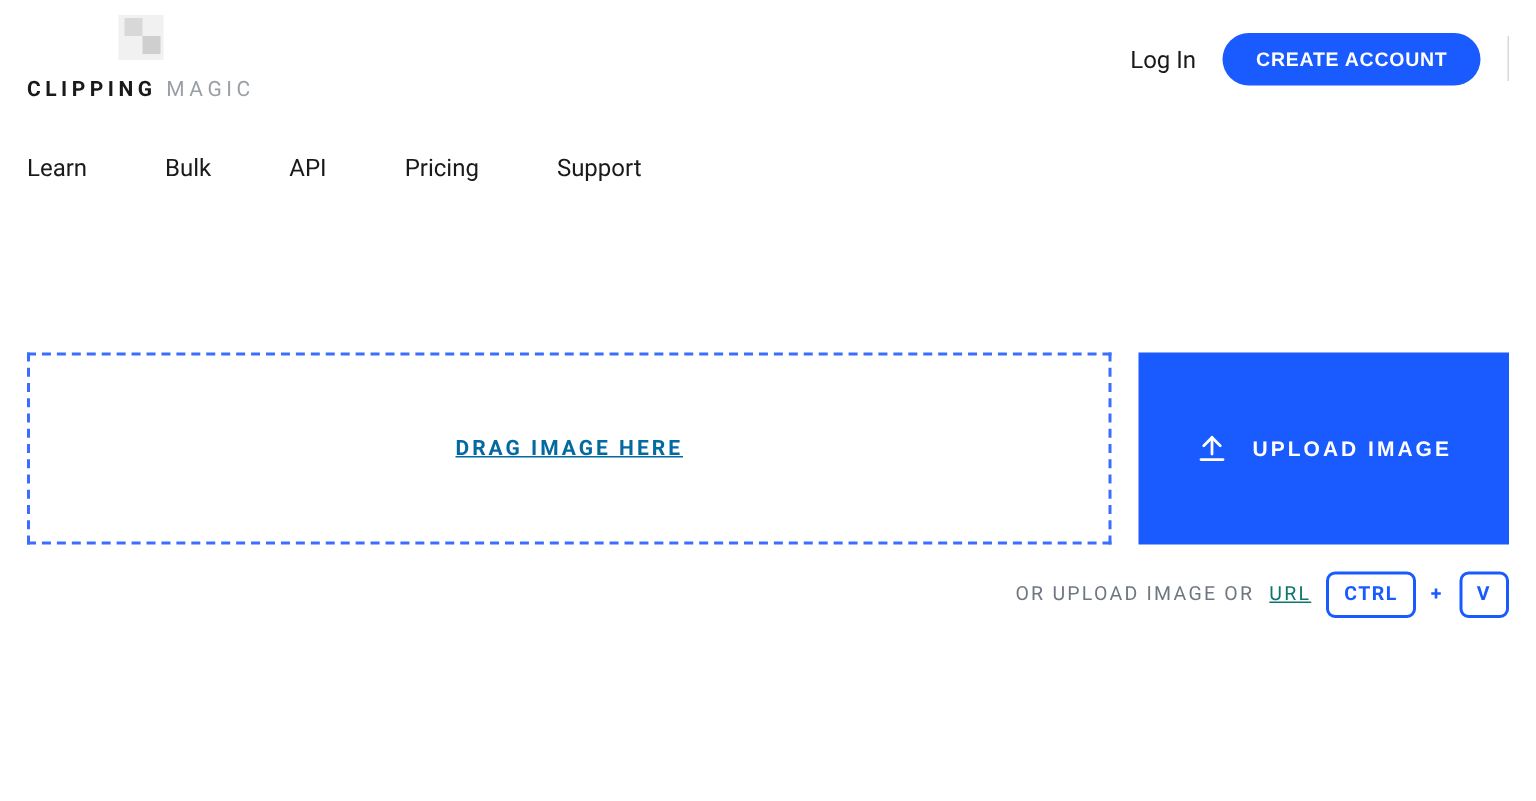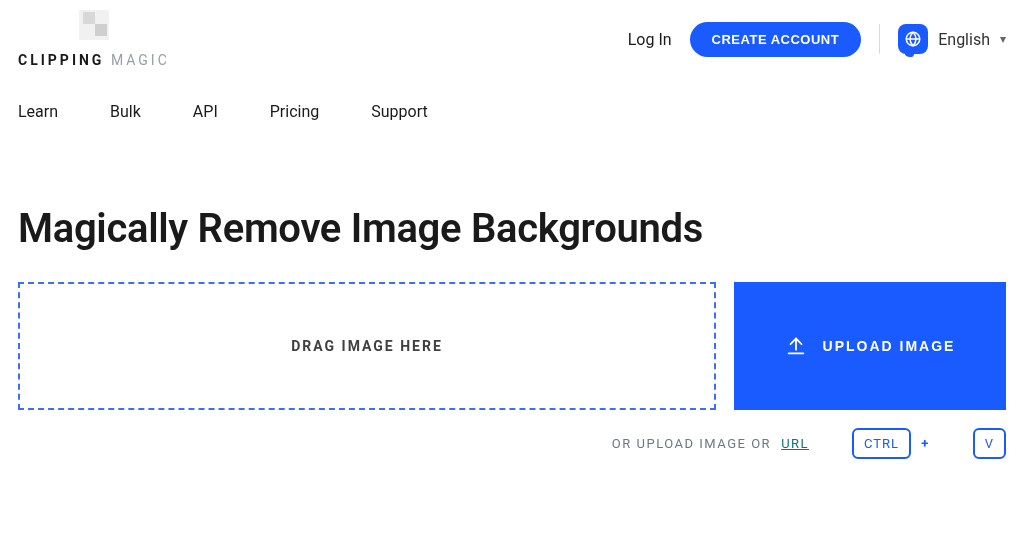--- a/index.html
+++ b/index.html
@@ -134,28 +134,29 @@
       margin-top: 30px;
       padding: 0 18px;
     }
     .drop-zone {
       flex: 1;
       height: 128px;
       border: 2px dashed #3b6eff;
       display: flex;
       align-items: center;
       justify-content: center;
-      color: #404040;
+      color: #0369a1;
       font-weight: 700;
       letter-spacing: 2px;
       font-size: 14px;
       cursor: pointer;
+      text-decoration: underline;
     }
     .upload-btn {
-      width: 272px;
+      width: 247px;
       height: 128px;
       background: #195bff;
       color: #fff;
       display: flex;
       align-items: center;
       justify-content: center;
       gap: 16px;
       font-weight: 700;
       letter-spacing: 2px;
       font-size: 14px;
@@ -176,26 +177,25 @@
     }
     .paste-row .muted { color: #6f7782; }
     .paste-row .url {
       color: #0f766e;
       text-decoration: underline;
       cursor: pointer;
     }
     .key {
       border: 2px solid #195bff;
       color: #195bff;
-      font-weight: 400;
+      font-weight: 700;
       border-radius: 6px;
       padding: 6px 10px;
       font-size: 13px;
       letter-spacing: 1px;
-      margin-left: 33px;
     }
     .plus { color: #195bff; font-weight: 700; }
   </style>
 </head>
 <body>
 
 <div class="header">
   <div class="brand">
     <div class="logo-mark">
       <div class="sq1"></div>
@@ -203,44 +203,32 @@
     </div>
     <div class="brand-text">
       <span class="bold">CLIPPING</span>
       <span class="light">MAGIC</span>
     </div>
   </div>
   <div class="header-right">
     <span class="login">Log In</span>
     <button class="create-account">CREATE ACCOUNT</button>
     <div class="vdiv"></div>
-    <div class="lang">
-      <div class="globe-badge">
-        <svg class="globe-svg" viewBox="0 0 24 24" fill="none" stroke="#fff" stroke-width="2">
-          <circle cx="12" cy="12" r="9"></circle>
-          <path d="M3 12h18"></path>
-          <path d="M12 3c2.5 2.5 4 5.5 4 9s-1.5 6.5-4 9c-2.5-2.5-4-5.5-4-9s1.5-6.5 4-9z"></path>
-        </svg>
-      </div>
-      <span class="lang-label">English</span>
-      <span class="chevron">▾</span>
-    </div>
   </div>
 </div>
 
 <div class="nav">
   <a>Learn</a>
   <a>Bulk</a>
   <a>API</a>
   <a>Pricing</a>
   <a>Support</a>
 </div>
 
 <div class="hero">
-  <h1>Magically Remove Image Backgrounds</h1>
 </div>
 
 <div class="uploader">
   <div class="drop-zone">
     <span>DRAG IMAGE HERE</span>
   </div>
   <button class="upload-btn">
     <svg class="upload-icon" viewBox="0 0 24 24" fill="none" stroke="#fff" stroke-width="2" stroke-linecap="round">
       <path d="M12 16V4"></path>
       <path d="M6 10l6-6 6 6"></path>

